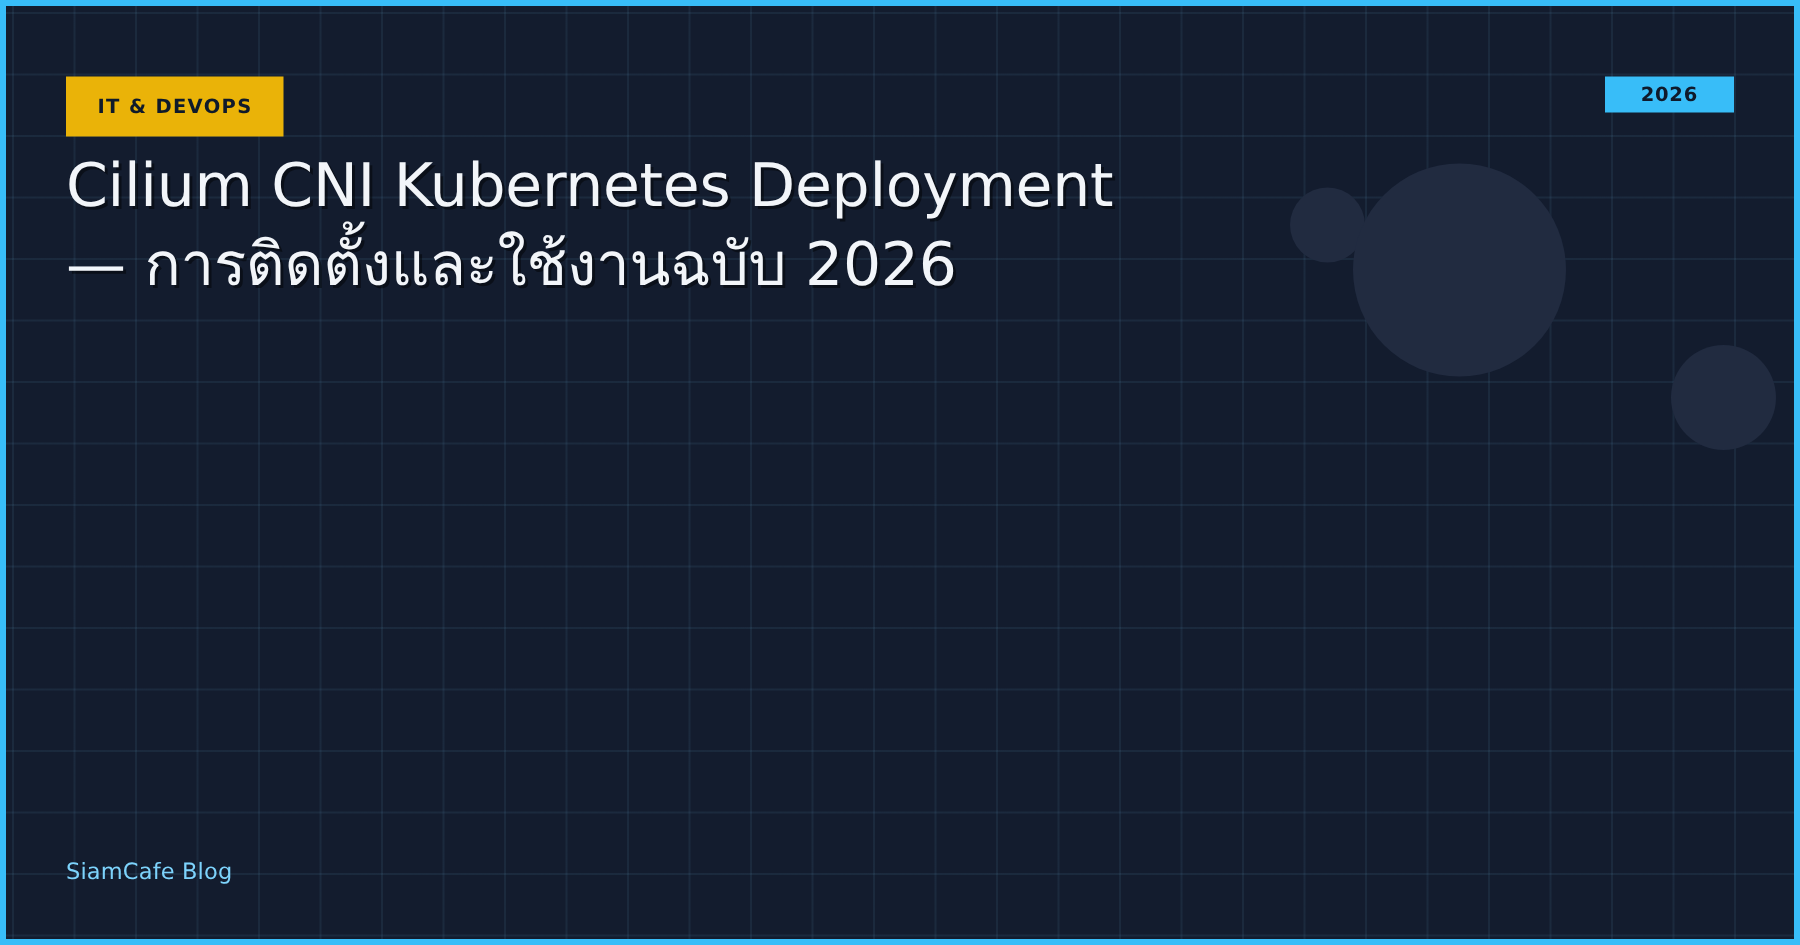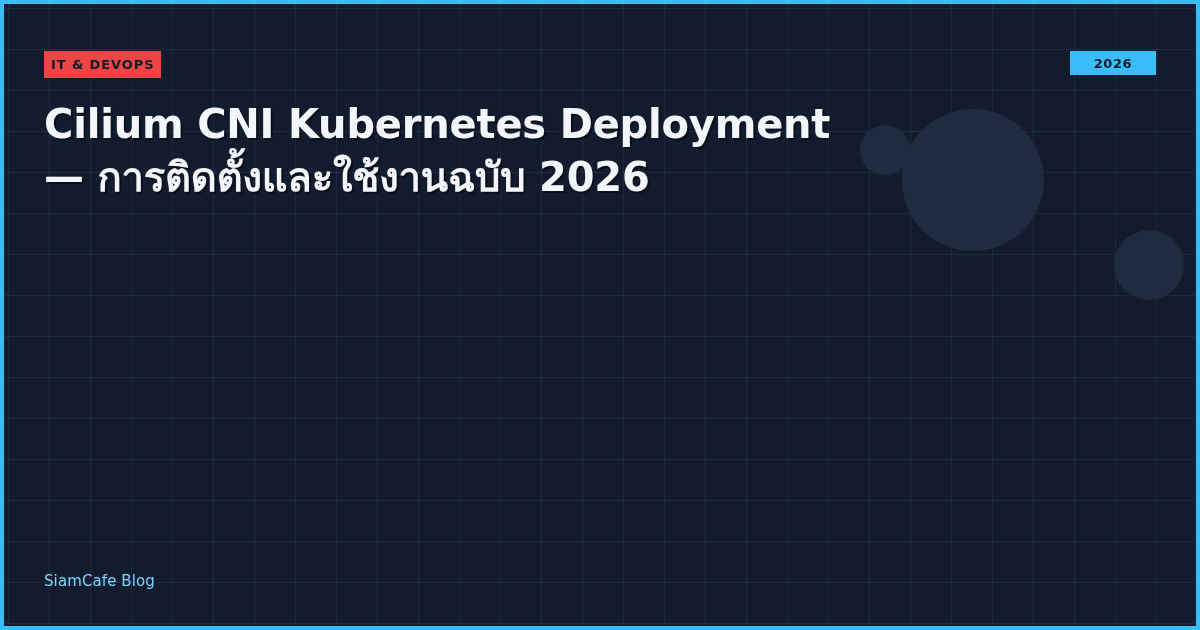--- a/index.html
+++ b/index.html
@@ -57,25 +57,25 @@
     position: absolute;
     inset: 0;
     z-index: 3;
   }
 
   
   .category-badge {
     position: absolute;
     left: 40px;
     top: 47px;
-    height: 27px;
-    padding: 0 7px;
+    height: 40px;
+    padding: 0 21px;
     display: flex;
     align-items: center;
-    background: #ef4444;
+    background: #eab308;
     color: #0f1a2b;
     font-size: 13px;
     font-weight: bold;
     letter-spacing: 0.9px;
     white-space: nowrap;
   }
 
   
   .year-badge {
     position: absolute;
@@ -95,21 +95,21 @@
 
   
   .headline {
     position: absolute;
     left: 40px;
     top: 94px;
     width: 820px;
     margin: 0;
     color: #f2f5f9;
     font-size: 40px;
-    font-weight: bold;
+    font-weight: normal;
     line-height: 1.32;
     letter-spacing: -0.2px;
     text-shadow: 2px 2px 0 rgba(0,0,0,0.45);
   }
   .headline .line { display: block; white-space: nowrap; }
 
   
   .site-name {
     position: absolute;
     left: 40px;

